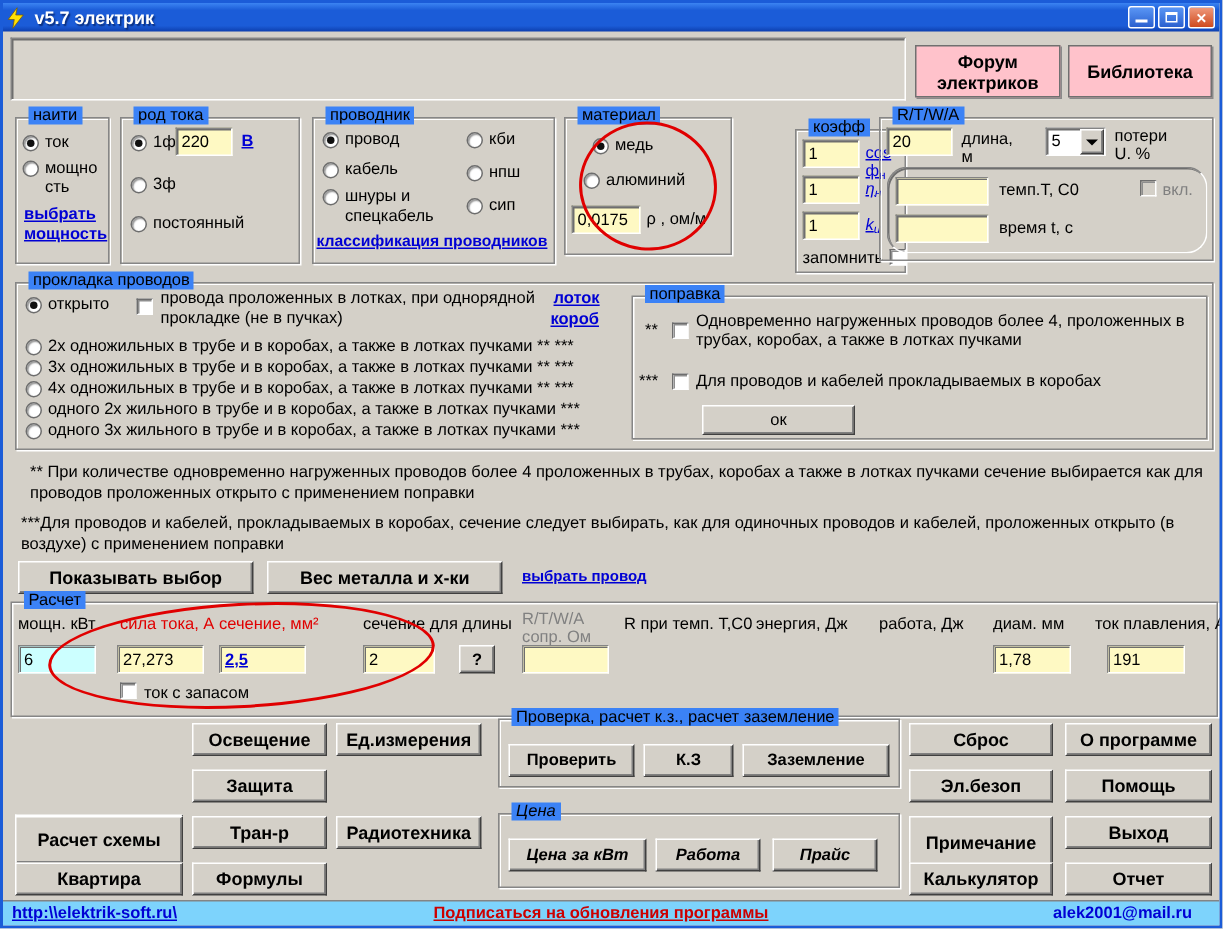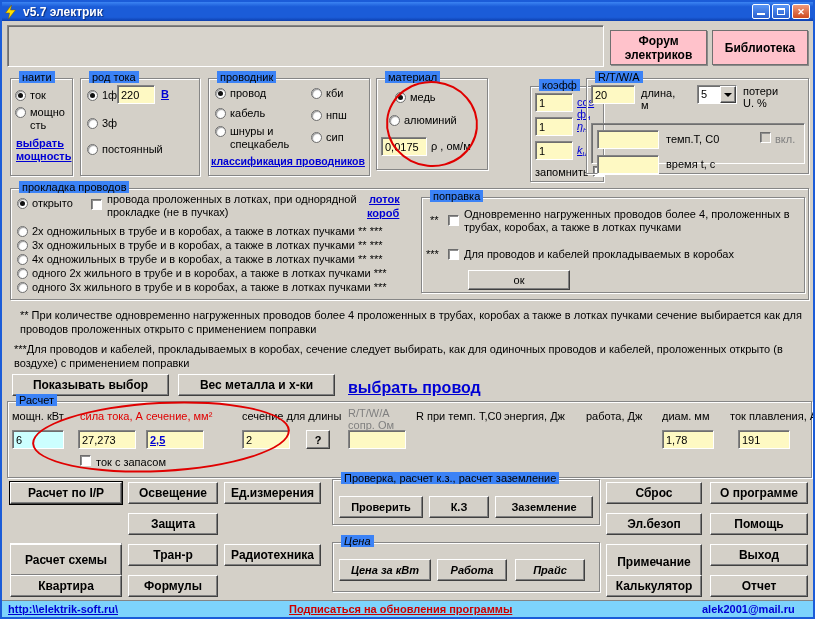--- a/index.html
+++ b/index.html
@@ -191,21 +191,21 @@
 
   <div class="groupbox" style="left:584px;top:76px;width:223px;height:96px;">
     <span class="legend">R/T/W/A</span>
     <input class="tfield" style="left: 4px; top: 6px; width: 44px;" value="20">
     <span class="lbl wrap" style="left:54px;top:8px;width:44px;line-height:12px;">длина, м</span>
     <div class="dropdown" style="left:110px;top:6px;width:40px;">
       <span class="val">5</span>
       <span class="drop-arrow"></span>
     </div>
     <span class="lbl wrap" style="left:156px;top:6px;width:46px;line-height:12px;">потери U. %</span>
-    <div class="abs sunken" style="left:4px;top:44px;width:214px;height:41px;">
+    <div class="abs sunken" style="left:4px;top:32px;width:214px;height:58px;border-radius:14px;">
       <input class="tfield" style="left: 5px; top: 6px; width: 62px;">
       <span class="lbl" style="left:74px;top:9px;">темп.Т, С0</span>
       <span class="checkbox disabled abs" style="left:168px;top:8px;"></span>
       <span class="lbl gray" style="left:183px;top:9px;">вкл.</span>
       <input class="tfield" style="left: 5px; top: 31px; width: 62px;">
       <span class="lbl" style="left:74px;top:34px;">время t, с</span>
     </div>
   </div>
 
   <div class="groupbox" style="left:8px;top:186px;width:799px;height:112px;">
@@ -250,21 +250,21 @@
       <span class="abs wrap" style="left:42px;top:50px;width:332px;">Для проводов и кабелей прокладываемых в коробах</span>
       <div class="btn small" style="left:46px;top:72px;width:102px;height:20px;font-weight:normal;">ок</div>
     </div>
   </div>
 
   <div class="abs wrap" style="left:18px;top:306px;width:784px;line-height:14px;">** При количестве одновременно нагруженных проводов более 4 проложенных в трубах, коробах а также в лотках пучками сечение выбирается как для проводов проложенных открыто с применением поправки</div>
   <div class="abs wrap" style="left:12px;top:340px;width:790px;line-height:14px;">***Для проводов и кабелей, прокладываемых в коробах, сечение следует выбирать, как для одиночных проводов и кабелей, проложенных открыто (в воздухе) с применением поправки</div>
 
   <div class="btn" style="left:10px;top:372px;width:157px;height:22px;">Показывать выбор</div>
   <div class="btn" style="left:176px;top:372px;width:157px;height:22px;">Вес металла и х-ки</div>
-  <span class="abs link" style="left:346px;top:377px;font-size:16px;">выбрать провод</span>
+  <span class="abs link" style="left:346px;top:377px;font-size:10px;">выбрать провод</span>
 
   <div class="groupbox" style="left:5px;top:399px;width:805px;height:77px;">
     <span class="legend">Расчет</span>
     <span class="lbl" style="left:4px;top:8px;">мощн. кВт</span>
     <span class="lbl red" style="left:72px;top:8px;">сила тока, А</span>
     <span class="lbl red" style="left:138px;top:8px;">сечение, мм²</span>
     <span class="lbl" style="left:234px;top:8px;">сечение для длины</span>
     <span class="lbl gray" style="left:340px;top:5px;">R/T/W/A</span>
     <span class="lbl gray" style="left:340px;top:17px;">сопр. Ом</span>
     <span class="lbl" style="left:408px;top:8px;">R при темп. Т,С0</span>
@@ -281,21 +281,20 @@
     <input class="tfield" style="left: 340px; top: 28px; width: 58px;">
     <input class="tfield" style="left: 654px; top: 28px; width: 52px;" value="1,78">
     <input class="tfield" style="left: 730px; top: 28px; width: 52px;" value="191">
 
     <span class="checkbox abs" style="left:72px;top:53px;"></span>
     <span class="lbl" style="left:88px;top:54px;">ток с запасом</span>
   </div>
 
   <div class="annotation" style="left:30px;top:400px;width:258px;height:70px;transform:rotate(-3deg);"></div>
 
-  <div class="btn default" style="left:8px;top:480px;width:112px;height:22px;">Расчет по I/P</div>
   <div class="btn" style="left:8px;top:541px;width:112px;height:22px;">Расчет по S</div>
   <div class="btn" style="left:8px;top:542px;width:112px;height:32px;">Расчет схемы</div>
   <div class="btn" style="left:8px;top:573px;width:112px;height:22px;">Квартира</div>
 
   <div class="btn" style="left:126px;top:480px;width:90px;height:22px;">Освещение</div>
   <div class="btn" style="left:126px;top:511px;width:90px;height:22px;">Защита</div>
   <div class="btn" style="left:126px;top:542px;width:90px;height:22px;">Тран-р</div>
   <div class="btn" style="left:126px;top:573px;width:90px;height:22px;">Формулы</div>
 
   <div class="btn" style="left:222px;top:480px;width:97px;height:22px;">Ед.измерения</div>

